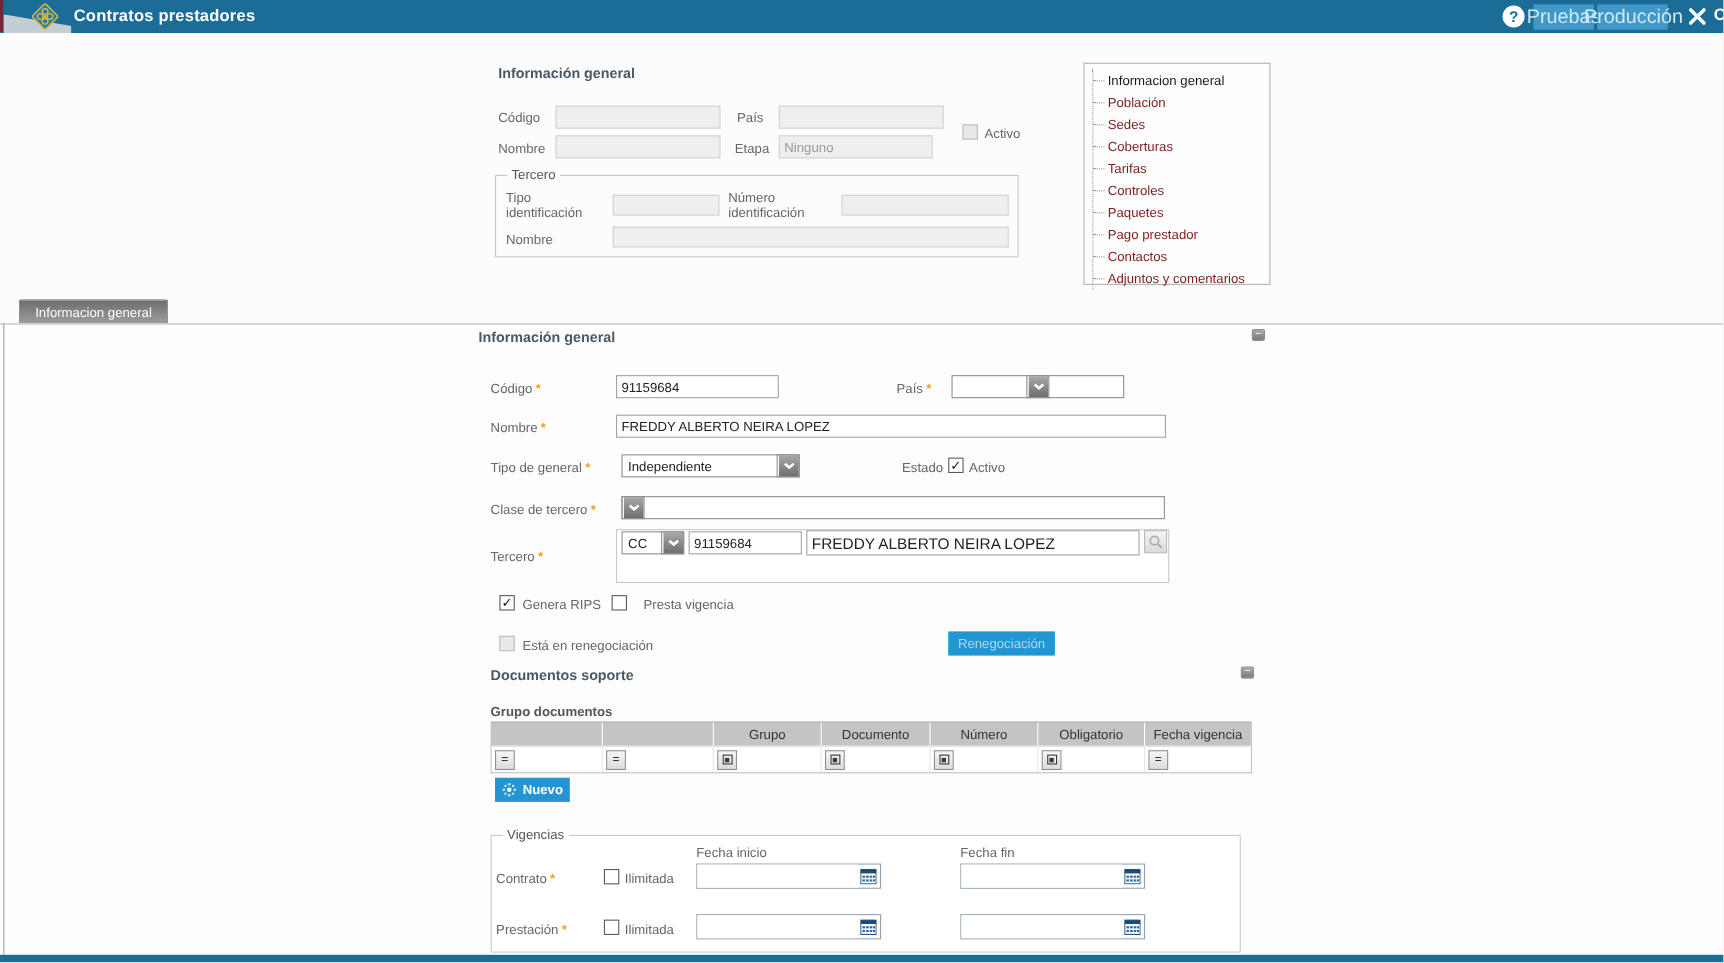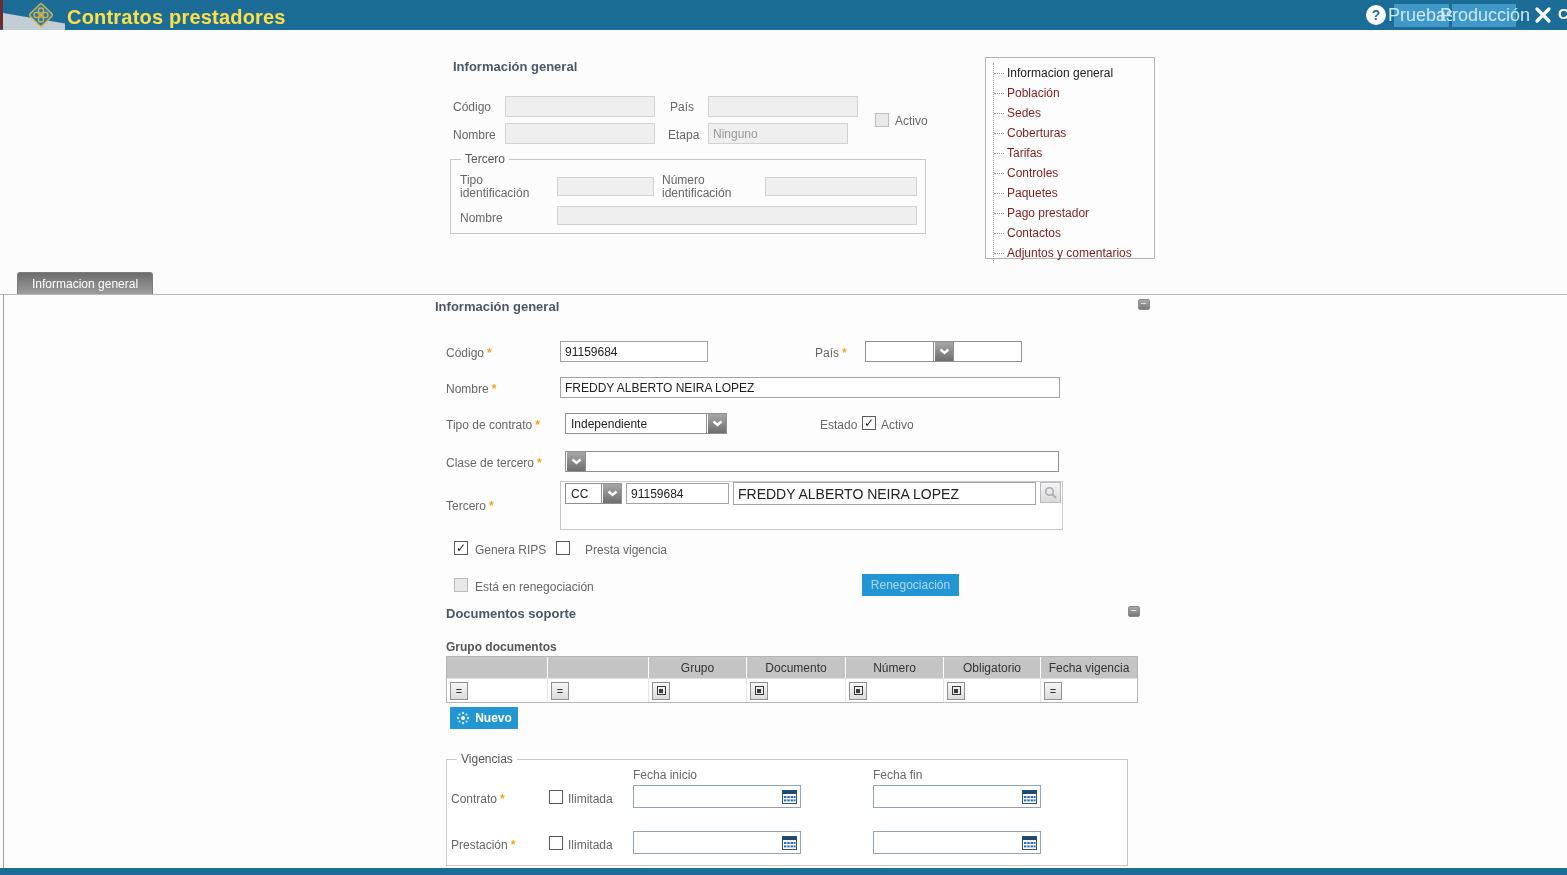--- a/index.html
+++ b/index.html
@@ -10,21 +10,21 @@
     font-family:"Liberation Sans","DejaVu Sans",sans-serif;
     font-size:12px; color:#555;
   }
   .abs { position:absolute; }
 
   
   .topbar { position:absolute; left:0; top:0; width:1567px; height:30px; background:#1b6d98; }
   .topbar-sliver { position:absolute; left:0; top:0; width:3px; height:29px; background:#6d2a33; }
   .topbar-swoosh { position:absolute; left:3px; top:13px; width:62px; height:17px; background:#c3cdd4;
     clip-path:polygon(0 0, 100% 62%, 100% 100%, 0 100%); }
-  .app-title { position:absolute; left:67px; top:6px; font-size:20px; font-weight:bold; color:#fde047; letter-spacing:.2px; }
+  .app-title { position:absolute; left:67px; top:6px; font-size:15px; font-weight:bold; color:#ffffff; letter-spacing:.2px; }
   .help-btn { position:absolute; left:1366px; top:5px; width:20px; height:20px; border-radius:50%;
     background:#ffffff; color:#1b6d98; font-weight:bold; font-size:14px; text-align:center; line-height:20px; cursor:pointer; }
   .env-btn { position:absolute; top:4px; height:23px; background:#3f98c7; color:#cfe8f6; font-size:18px;
     display:flex; align-items:center; justify-content:center; padding:0 10px; cursor:pointer; }
   .close-btn { position:absolute; left:1532px; top:4px; width:22px; height:22px; cursor:pointer; }
   .close-cut { position:absolute; left:1558px; top:5px; color:#ffffff; font-size:15px; font-weight:bold; }
 
   
   .lbl { color:#666; font-size:12px; white-space:nowrap; }
   .req { color:#f7a21a; font-weight:bold; margin-left:3px; }
@@ -176,21 +176,21 @@
         </svg>
     </span>
   </div>
 
   <span class="lbl abs" style="left:446px;top:382px;">
     <span>Nombre</span><span class="req">*</span>
   </span>
   <input class="txt" style="left: 560px; top: 377px; width: 500px;" value="FREDDY ALBERTO NEIRA LOPEZ">
 
   <span class="lbl abs" style="left:446px;top:418px;">
-    <span>Tipo de contrato</span><span class="req">*</span>
+    <span>Tipo de general</span><span class="req">*</span>
   </span>
   <div class="sel" style="left:565px;top:413px;width:162px;">
     <span class="val">Independiente</span>
     <span class="ddbtn">
       <svg width="11" height="7" viewBox="0 0 11 7">
           <path d="M1.5 1.5 L5.5 5 L9.5 1.5" stroke="#fff" stroke-width="2.4" fill="none"></path>
         </svg>
     </span>
   </div>
   <span class="lbl abs" style="left:820px;top:418px;">Estado</span>

